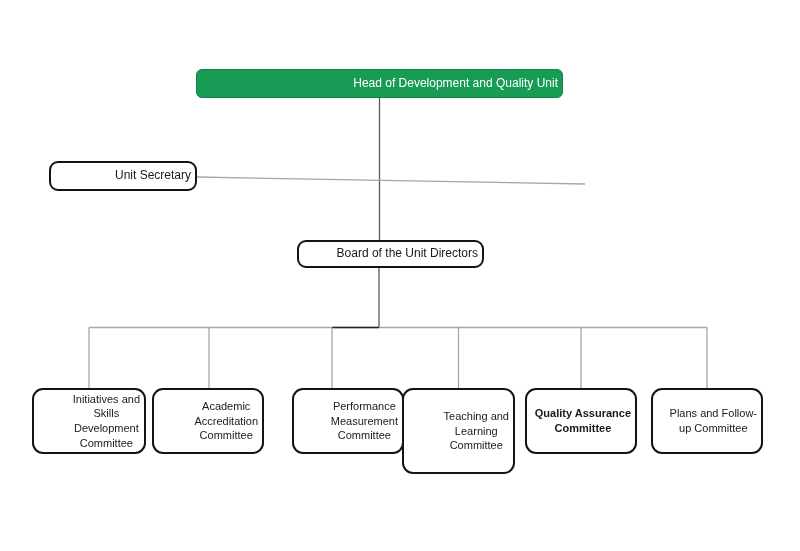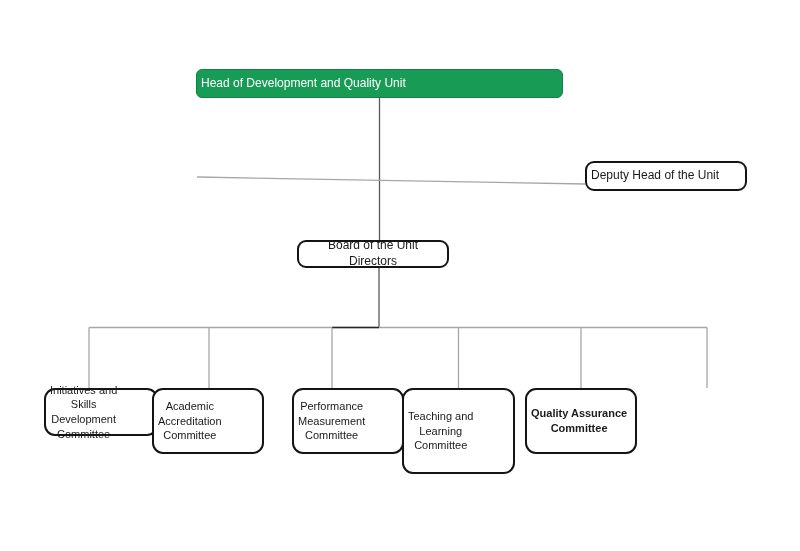--- a/index.html
+++ b/index.html
@@ -18,21 +18,21 @@
     pointer-events: none;
   }
   .node {
     position: absolute;
     box-sizing: border-box;
     background: #ffffff;
     border: 2px solid #141414;
     border-radius: 9px;
     display: flex;
     align-items: center;
-    justify-content: flex-start;
+    justify-content: flex-end;
     text-align: center;
     color: #1a1a1a;
     font-size: 12px;
   }
   .node-label {
     white-space: pre-line;
     line-height: 1.32;
     padding: 0 4px;
   }
   .root {
@@ -43,22 +43,22 @@
   }
   .committee {
     font-size: 11px;
     border-width: 2.5px;
     border-radius: 11px;
   }
   
   .n-root      { left:196px; top:69px;  width:367px; height:29px; }
   .n-secretary { left:49px;  top:161px; width:148px; height:30px; }
   .n-deputy    { left:585px; top:161px; width:162px; height:30px; }
-  .n-board     { left:297px; top:240px; width:152px; height:28px; }
-  .n-c0 { left:32px;  top:388px; width:114px; height:48px;margin-left:12px; }
+  .n-board     { left:297px; top:240px; width:187px; height:28px; }
+  .n-c0 { left:32px;  top:388px; width:114px; height:66px; }
   .n-c1 { left:152px; top:388px; width:112px; height:66px; }
   .n-c2 { left:292px; top:388px; width:112px; height:66px; }
   .n-c3 { left:402px; top:388px; width:113px; height:86px; }
   .n-c4 { left:525px; top:388px; width:112px; height:66px;font-weight:bold; }
   .n-c5 { left:651px; top:388px; width:112px; height:66px; }
 </style>
 </head>
 <body>
 
 <div class="stage">
@@ -80,24 +80,24 @@
     <line x1="332" y1="327.5" x2="332" y2="388" stroke="#A6A6A6" stroke-width="1.3"></line>
     <line x1="458.5" y1="327.5" x2="458.5" y2="388" stroke="#A6A6A6" stroke-width="1.3"></line>
     <line x1="581" y1="327.5" x2="581" y2="388" stroke="#A6A6A6" stroke-width="1.3"></line>
     <line x1="707" y1="327.5" x2="707" y2="388" stroke="#A6A6A6" stroke-width="1.3"></line>
   </svg>
 
   <div class="node root n-root">
     <span class="node-label">Head of Development and Quality Unit</span>
   </div>
 
+  <div class="node n-secretary">
+    <span class="node-label">Unit Secretary</span>
+  </div>
 
-  <div class="node n-deputy">
-    <span class="node-label">Deputy Head of the Unit</span>
-  </div>
 
   <div class="node n-board">
     <span class="node-label">Board of the Unit Directors</span>
   </div>
 
   <div class="node committee n-c0">
     <span class="node-label">Initiatives and
 Skills
 Development
 Committee</span>
@@ -119,14 +119,18 @@
     <span class="node-label">Teaching and
 Learning
 Committee</span>
   </div>
 
   <div class="node committee n-c4">
     <span class="node-label">Quality Assurance
 Committee</span>
   </div>
 
+  <div class="node committee n-c5">
+    <span class="node-label">Plans and Follow-
+up Committee</span>
+  </div>
 
 </div>
 
 </body></html>

